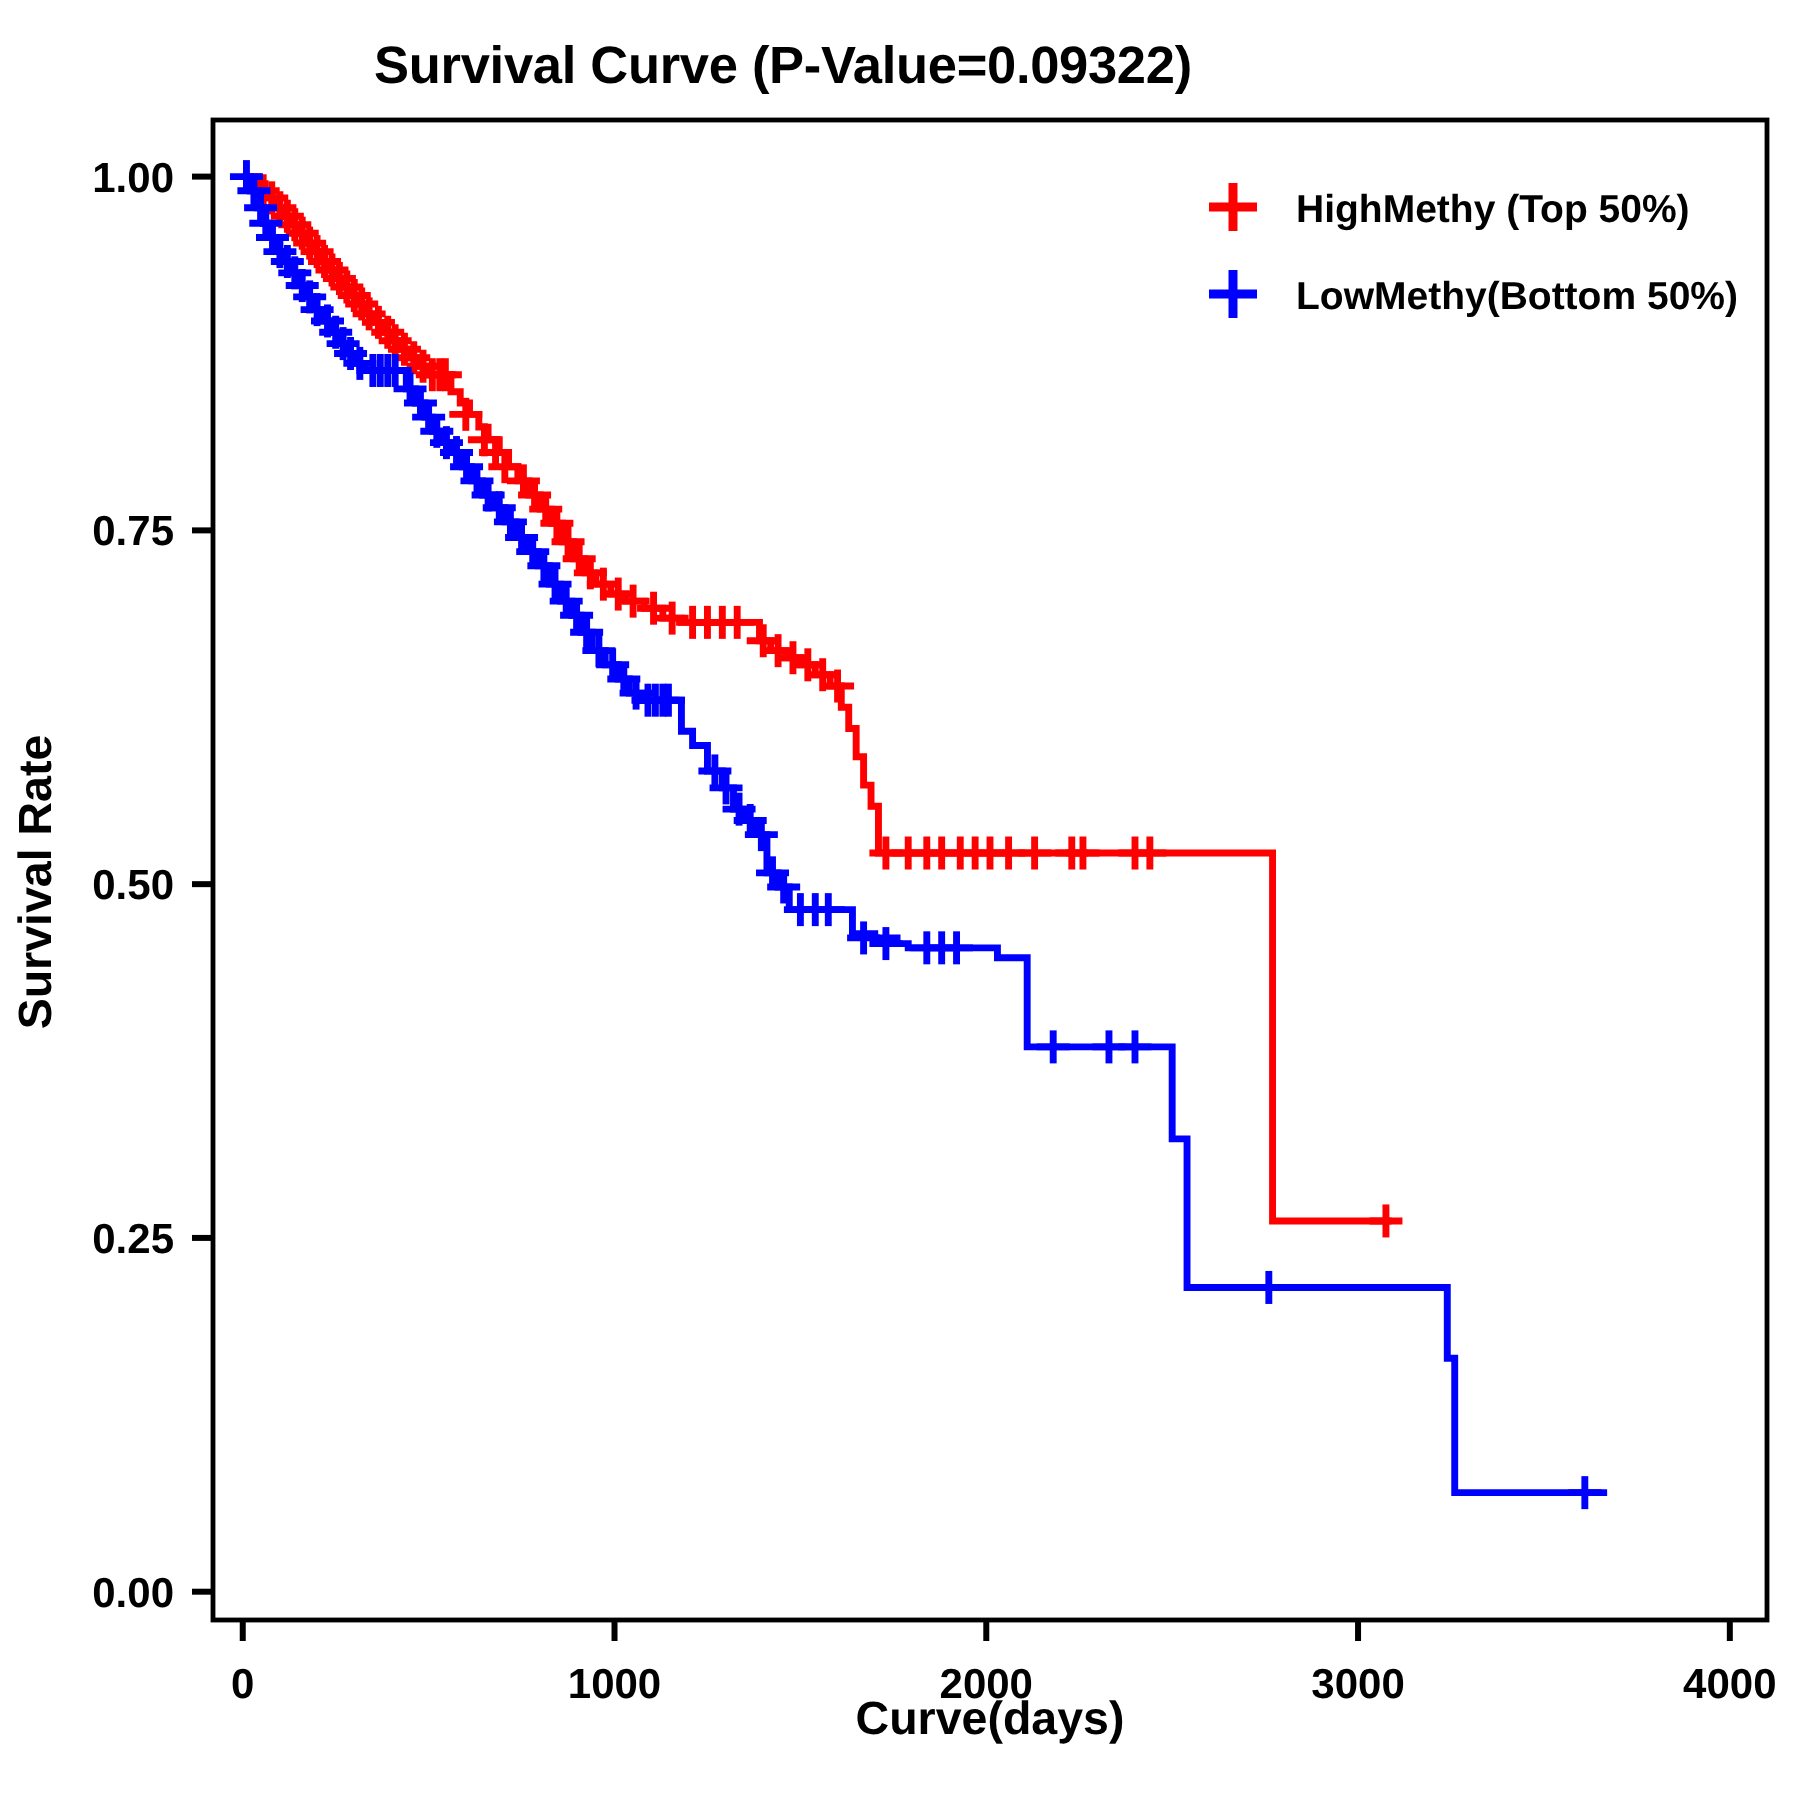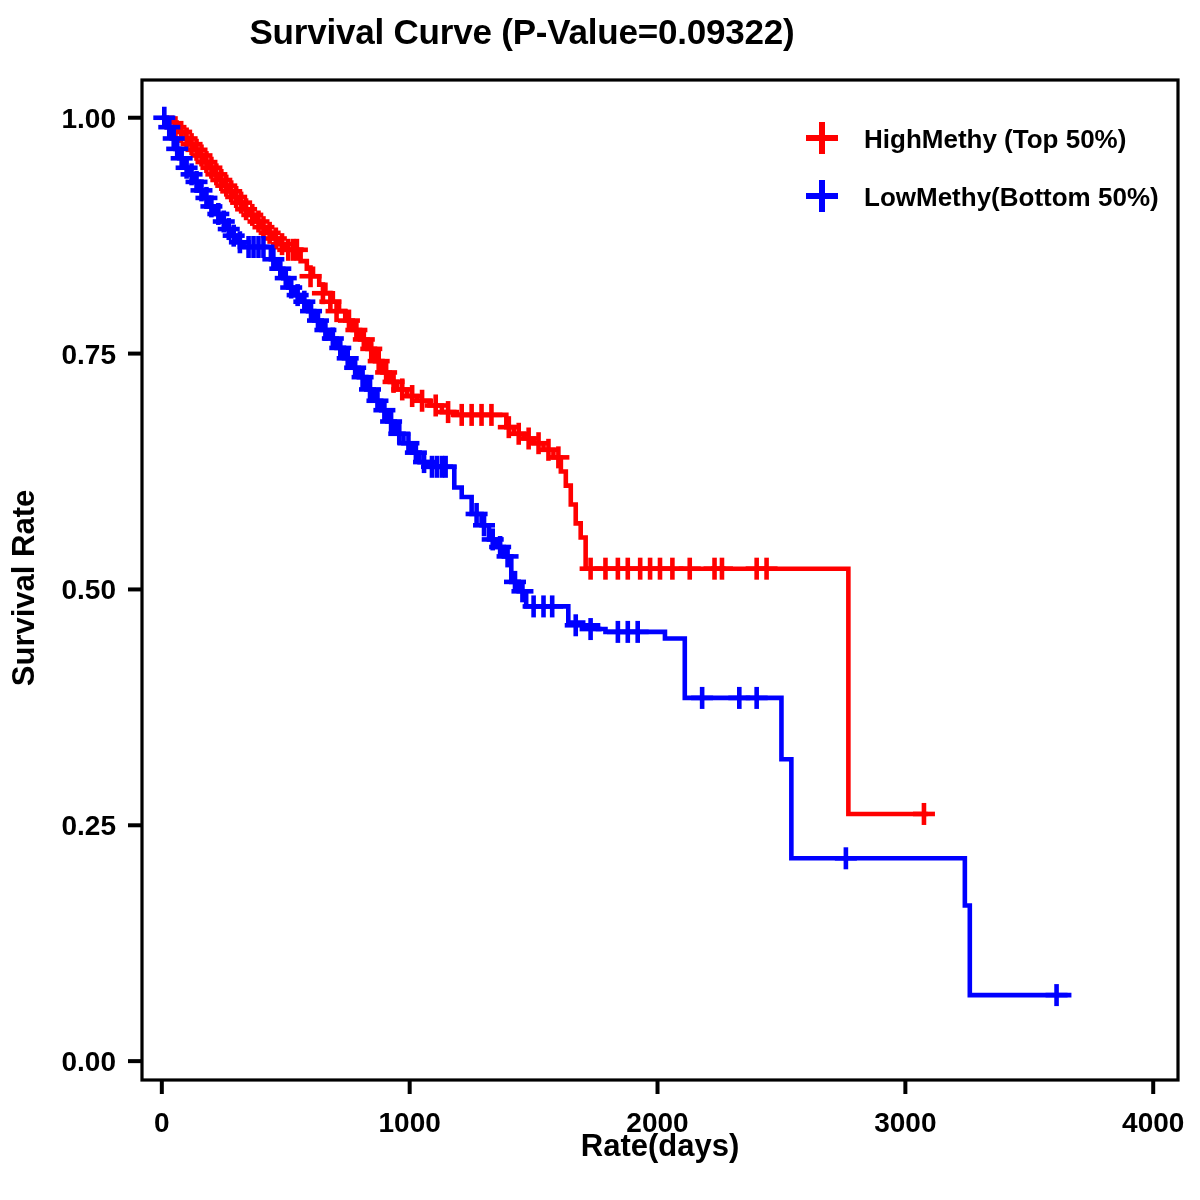--- a/index.html
+++ b/index.html
@@ -15,21 +15,21 @@
   }
   #figure {
     position: relative;
     width: 1200px;
     height: 1200px;
     background: #ffffff;
   }
   #chart-title {
     position: absolute;
     left: 0;
-    top: 12px;
+    top: 24px;
     width: 1044px;
     text-align: center;
     font-size: 35px;
     font-weight: bold;
     color: #000000;
     letter-spacing: -0.2px;
   }
   #y-axis-label {
     position: absolute;
     left: -176px;
@@ -72,21 +72,21 @@
 </style>
 </head>
 <body>
 
 <div id="figure">
 
   <div id="chart-title">Survival Curve (P-Value=0.09322)</div>
 
   <div id="y-axis-label">Survival Rate</div>
 
-  <div id="x-axis-label">Rate(days)</div>
+  <div id="x-axis-label">Curve(days)</div>
 
   <svg id="plot-svg" width="1200" height="1200">
     <g id="frame-group">
         <rect x="142" y="80" width="1036" height="1000" fill="none" stroke="#000000" stroke-width="3.2"></rect>
       </g>
     <g id="ticks-group">
         <line x1="161.82775119617224" y1="1080" x2="161.82775119617224" y2="1094" stroke="#000000" stroke-width="4"></line>
         <text x="161.82775119617224" y="1132" text-anchor="middle" class="tick-text">0</text>
         <line x1="409.67464114832535" y1="1080" x2="409.67464114832535" y2="1094" stroke="#000000" stroke-width="4"></line>
         <text x="409.67464114832535" y="1132" text-anchor="middle" class="tick-text">1000</text>

